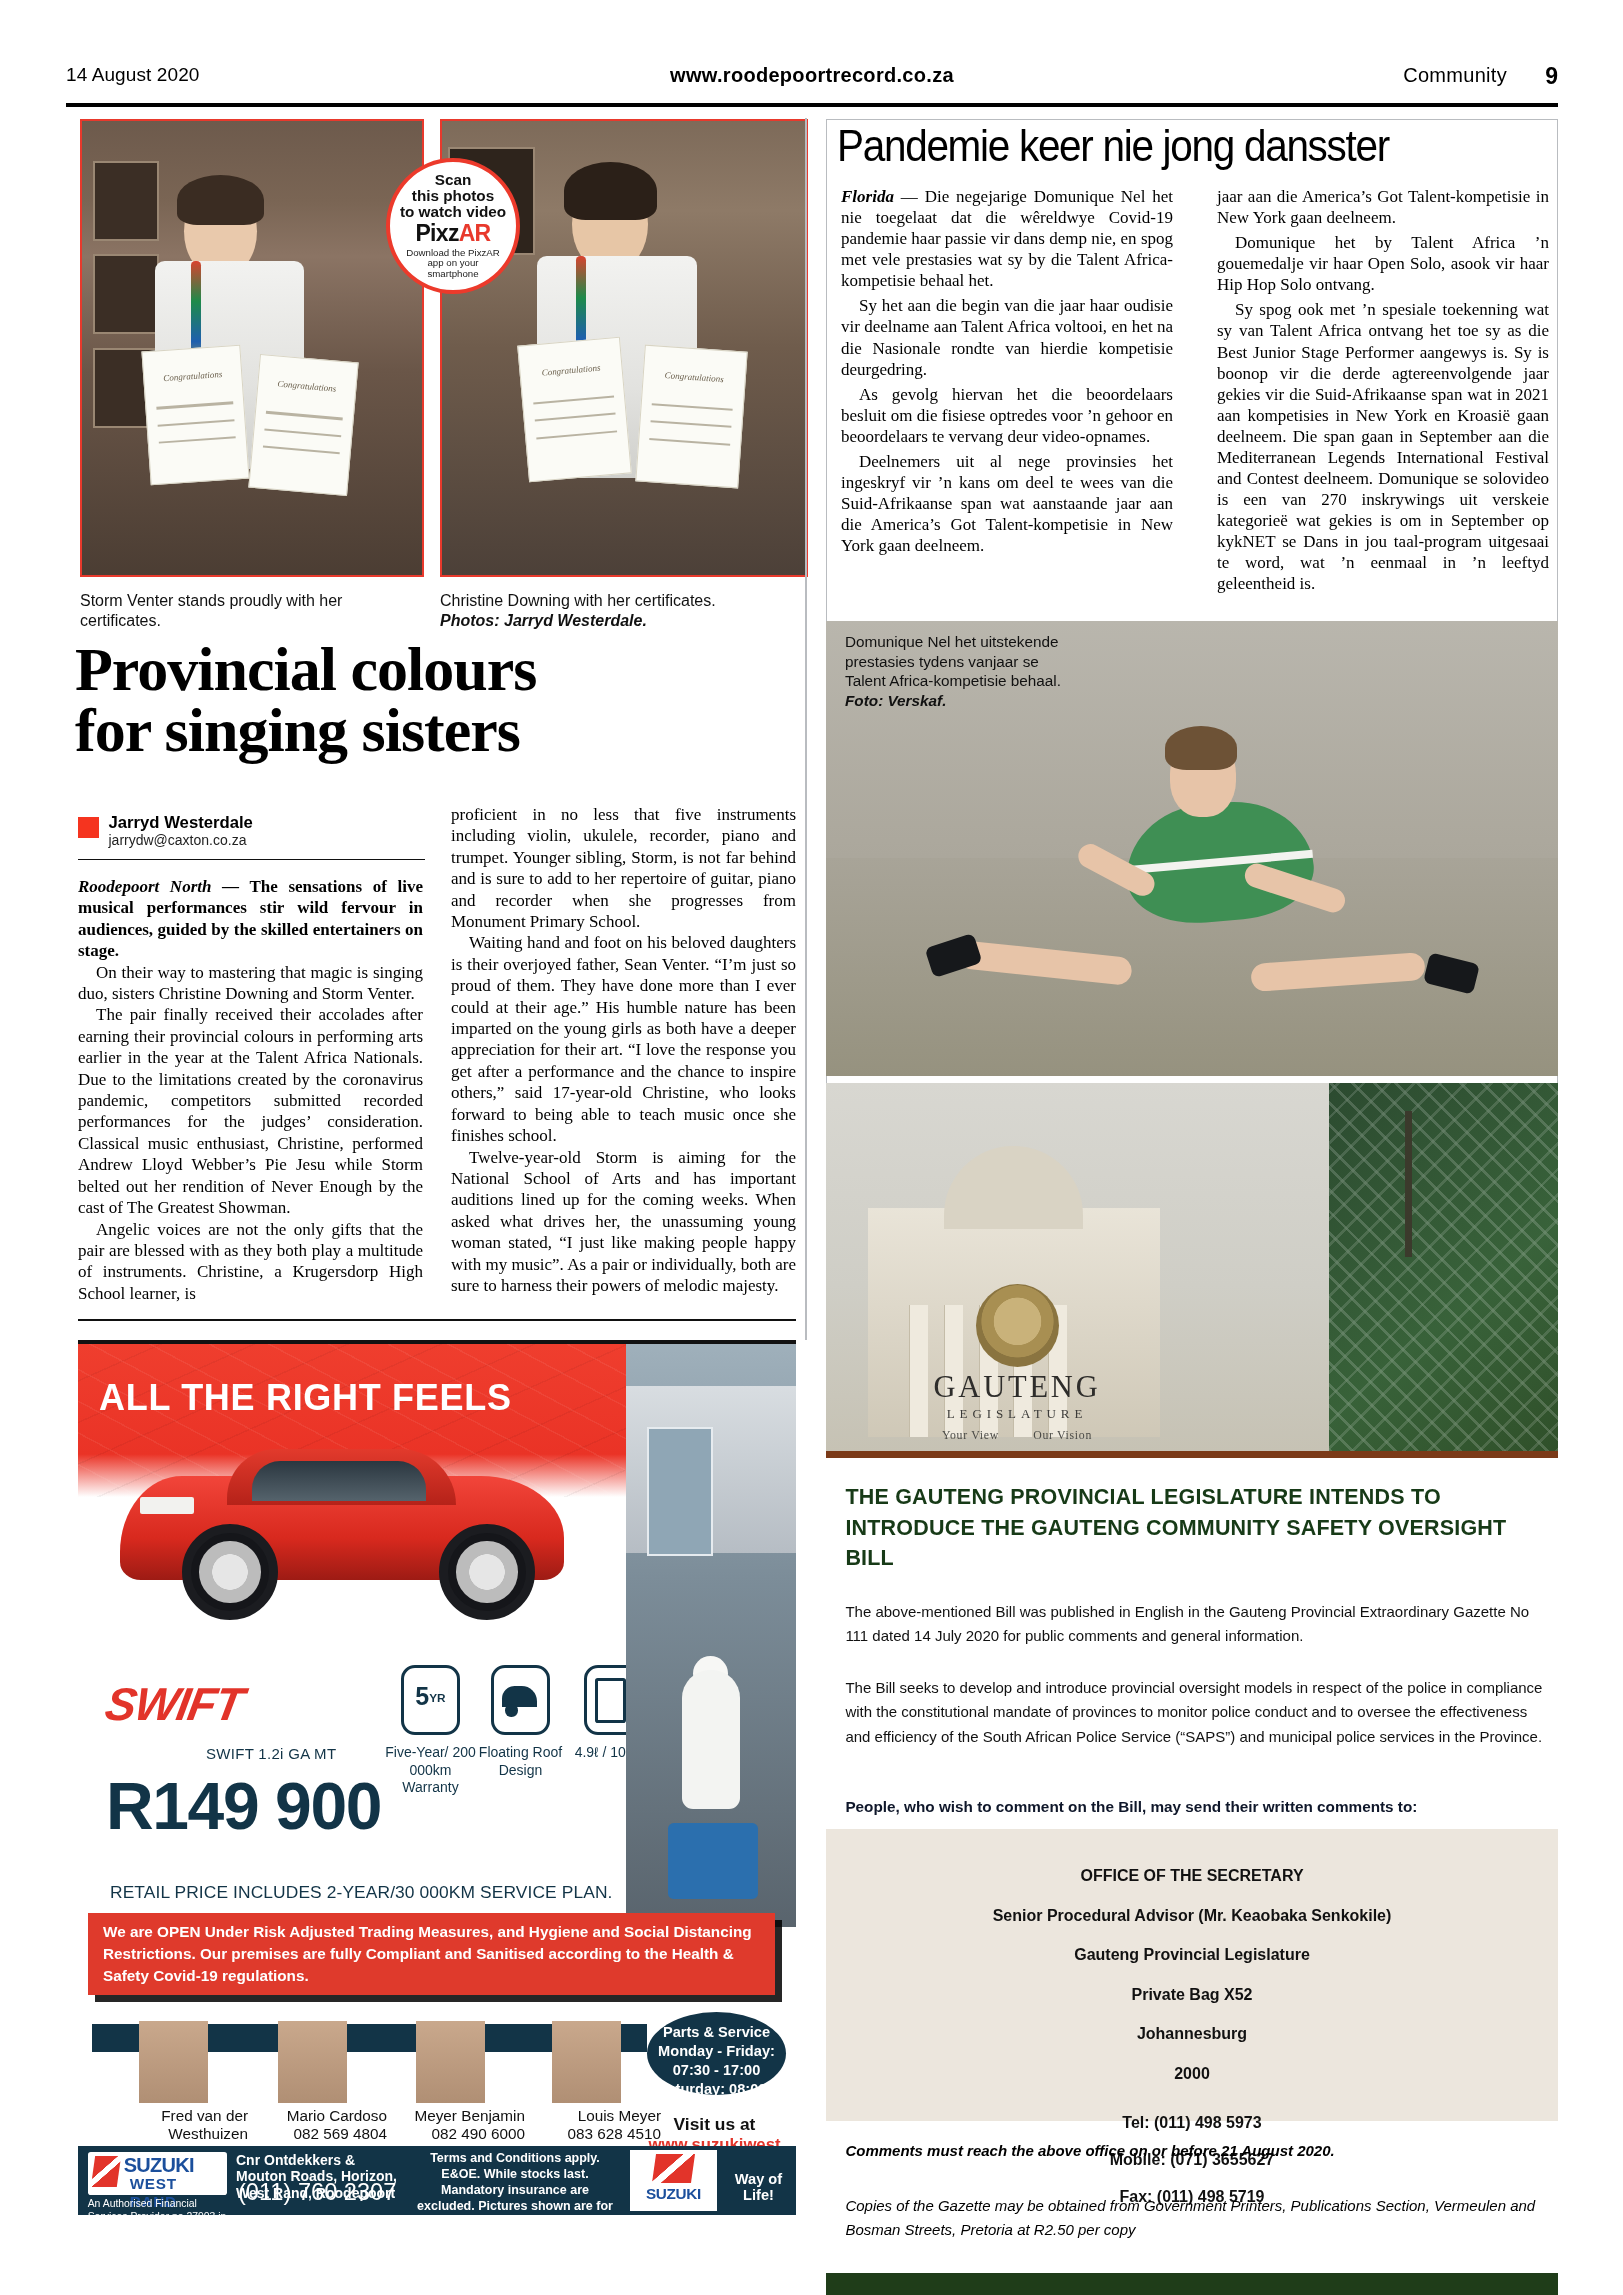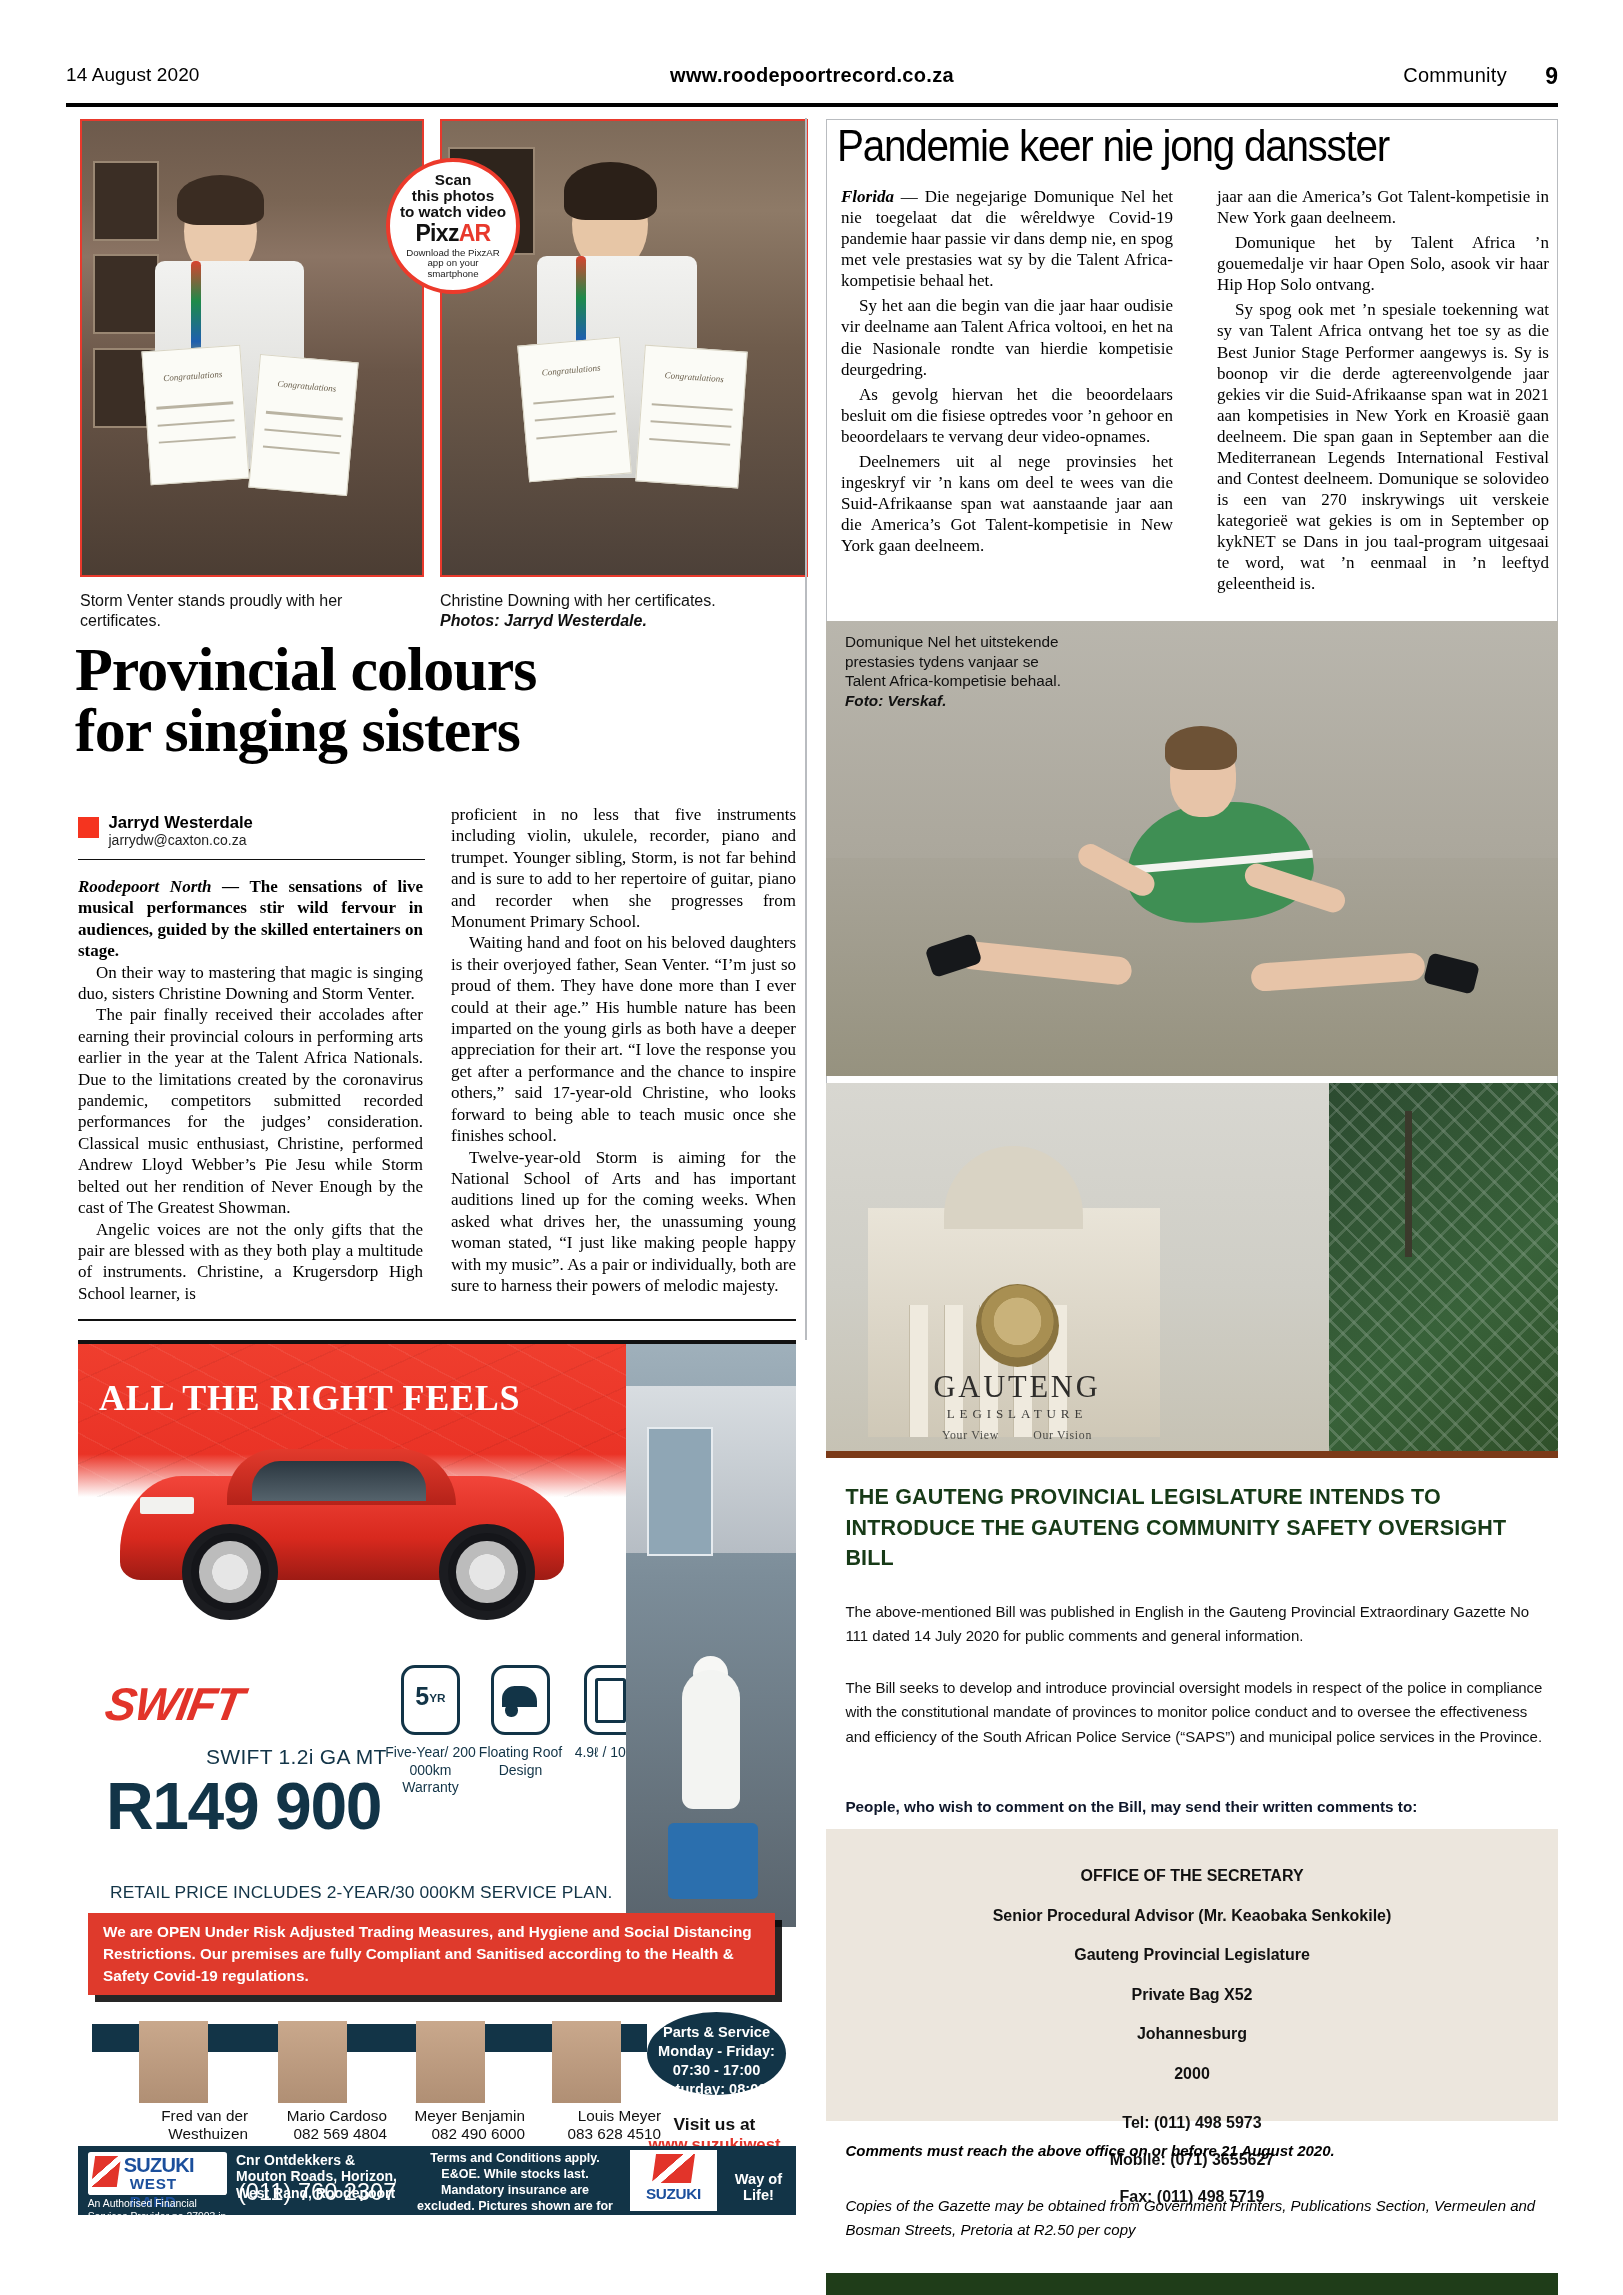--- a/index.html
+++ b/index.html
@@ -128,37 +128,37 @@
   .gpl-panel{position:absolute;left:0;top:746px;width:732px;height:292px;background:#ece6dd;}
   .gpl-panel .ln{text-align:center;font-size:16px;font-weight:700;line-height:1.0;color:#111;}
   .gpl-deadline{position:absolute;left:19.4px;top:1059px;width:694px;font-size:15px;font-weight:700;font-style:italic;}
   .gpl-copies{position:absolute;left:19.4px;top:1111px;width:694px;font-size:15px;font-style:italic;line-height:1.62;}
   .gpl-foot{position:absolute;left:0;top:1190px;width:732px;height:115px;background:#1f3d19;overflow:hidden;}
   .gpl-hash{position:absolute;left:19.4px;top:19.4px;font-size:23.6px;font-weight:700;color:#f1efdf;letter-spacing:-0.3px;}
   .gpl-web{position:absolute;right:25px;top:21px;font-size:19px;font-weight:700;color:#f1efdf;}
 
   
   .suz{position:absolute;left:78px;top:1340px;width:718px;height:871px;background:#fff;border-top:4.2px solid #121212;}
-  .suz-hero{position:absolute;left:0;top:0;width:582px;height:153px;background:linear-gradient(180deg,#ef3e2e 0%,#ea3326 72%,#ffffff 100%);overflow:hidden;font-family:Liberation Serif, serif;}
+  .suz-hero{position:absolute;left:0;top:0;width:582px;height:153px;background:linear-gradient(180deg,#ef3e2e 0%,#ea3326 72%,#ffffff 100%);overflow:hidden;}
   .suz-hero .tex{position:absolute;inset:0;opacity:.18;background:
       repeating-linear-gradient(28deg,rgba(255,255,255,.35) 0 1.4px,transparent 1.4px 28px),
       repeating-linear-gradient(-24deg,rgba(0,0,0,.25) 0 1.4px,transparent 1.4px 38px);}
   .suz-hero h2{position:absolute;left:21px;top:33px;margin:0;font-size:36px;font-weight:800;color:#fff;letter-spacing:0.7px;}
   .suz-carwrap{position:absolute;left:0;top:104px;width:538px;height:208px;}
   .car-body{position:absolute;left:42px;top:28px;width:444px;height:104px;background:linear-gradient(180deg,#f2453a 0%,#d8291e 60%,#9d1b14 100%);
             border-radius:62px 83px 21px 21px/76px 62px 18px 18px;}
   .car-roof{position:absolute;left:149px;top:1.4px;width:229px;height:56px;background:linear-gradient(180deg,#e23a2c,#b52219);border-radius:49px 56px 0 0;}
   .car-win{position:absolute;left:174px;top:12.5px;width:174px;height:40px;background:linear-gradient(180deg,#2b3740,#55636c);border-radius:28px 28px 0 0;}
   .car-shade{position:absolute;left:49px;top:83px;width:430px;height:28px;background:rgba(0,0,0,.25);filter:blur(4.2px);border-radius:50%;}
   .wheel{position:absolute;width:78px;height:78px;border-radius:50%;background:#15161a;border:9.7px solid #1b1c20;}
   .wheel i{position:absolute;inset:8.3px;border-radius:50%;background:radial-gradient(circle,#e6e6e6 0 40%,#bcbcbc 41% 100%);}
   .plate{position:absolute;left:62px;top:49px;width:54px;height:16.7px;background:#f2f2ef;border-radius:2.1px;}
   .suz-swift{position:absolute;left:28px;top:333px;font-size:46px;font-weight:800;font-style:italic;color:#e2342a;letter-spacing:-1.4px;
              transform:skewX(-10deg);transform-origin:left;}
-  .suz-model{position:absolute;left:128px;top:401px;font-size:21px;color:#123447;letter-spacing:0.3px;}
+  .suz-model{position:absolute;left:128px;top:401px;font-size:15px;color:#123447;letter-spacing:0.3px;}
   .feat{position:absolute;top:321px;text-align:center;width:97px;}
   .feat .ico{width:53px;height:64px;margin:0 auto 9px;border:3.5px solid #123447;border-radius:14px;position:relative;background:#fff;}
   .feat .lbl{font-size:14px;line-height:1.25;color:#123447;}
   .feat1{left:304px;} .feat2{left:394px;} .feat3{left:487px;}
   .f1txt{position:absolute;left:0;right:0;top:14px;font-size:25px;font-weight:800;color:#123447;}
   .f1txt sub{font-size:11.8px;font-weight:700;vertical-align:2.8px;}
   .suz-price{position:absolute;left:28px;top:429px;font-size:66px;font-weight:800;color:#123447;letter-spacing:-1.4px;line-height:1;}
   .suz-plan{position:absolute;left:32px;top:538px;font-size:17.4px;color:#123447;letter-spacing:0.1px;}
   .suz-photo{position:absolute;left:548px;top:0;width:170px;height:583px;overflow:hidden;background:#6b7a86;}
   .sp-sky{position:absolute;inset:0;background:linear-gradient(180deg,#9fb0bb 0%,#7c8d99 40%,#59646d 100%);}

